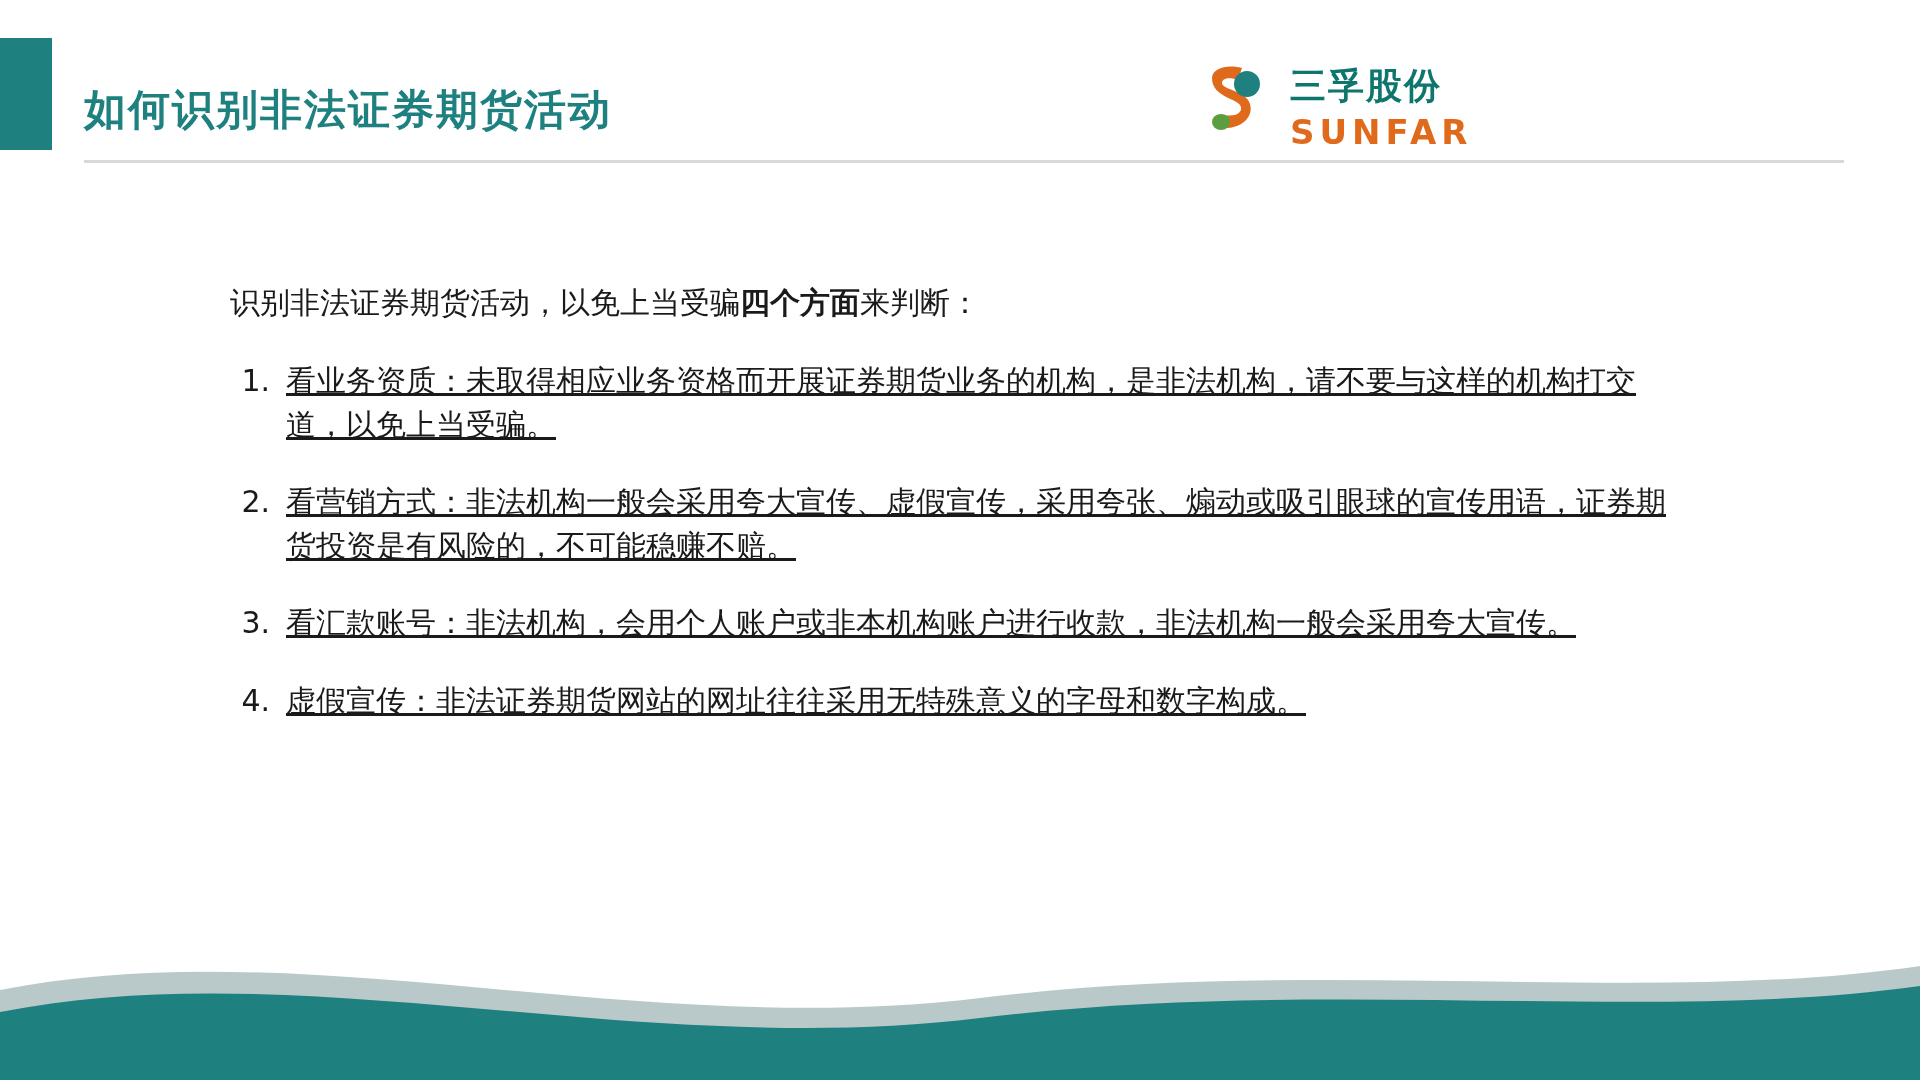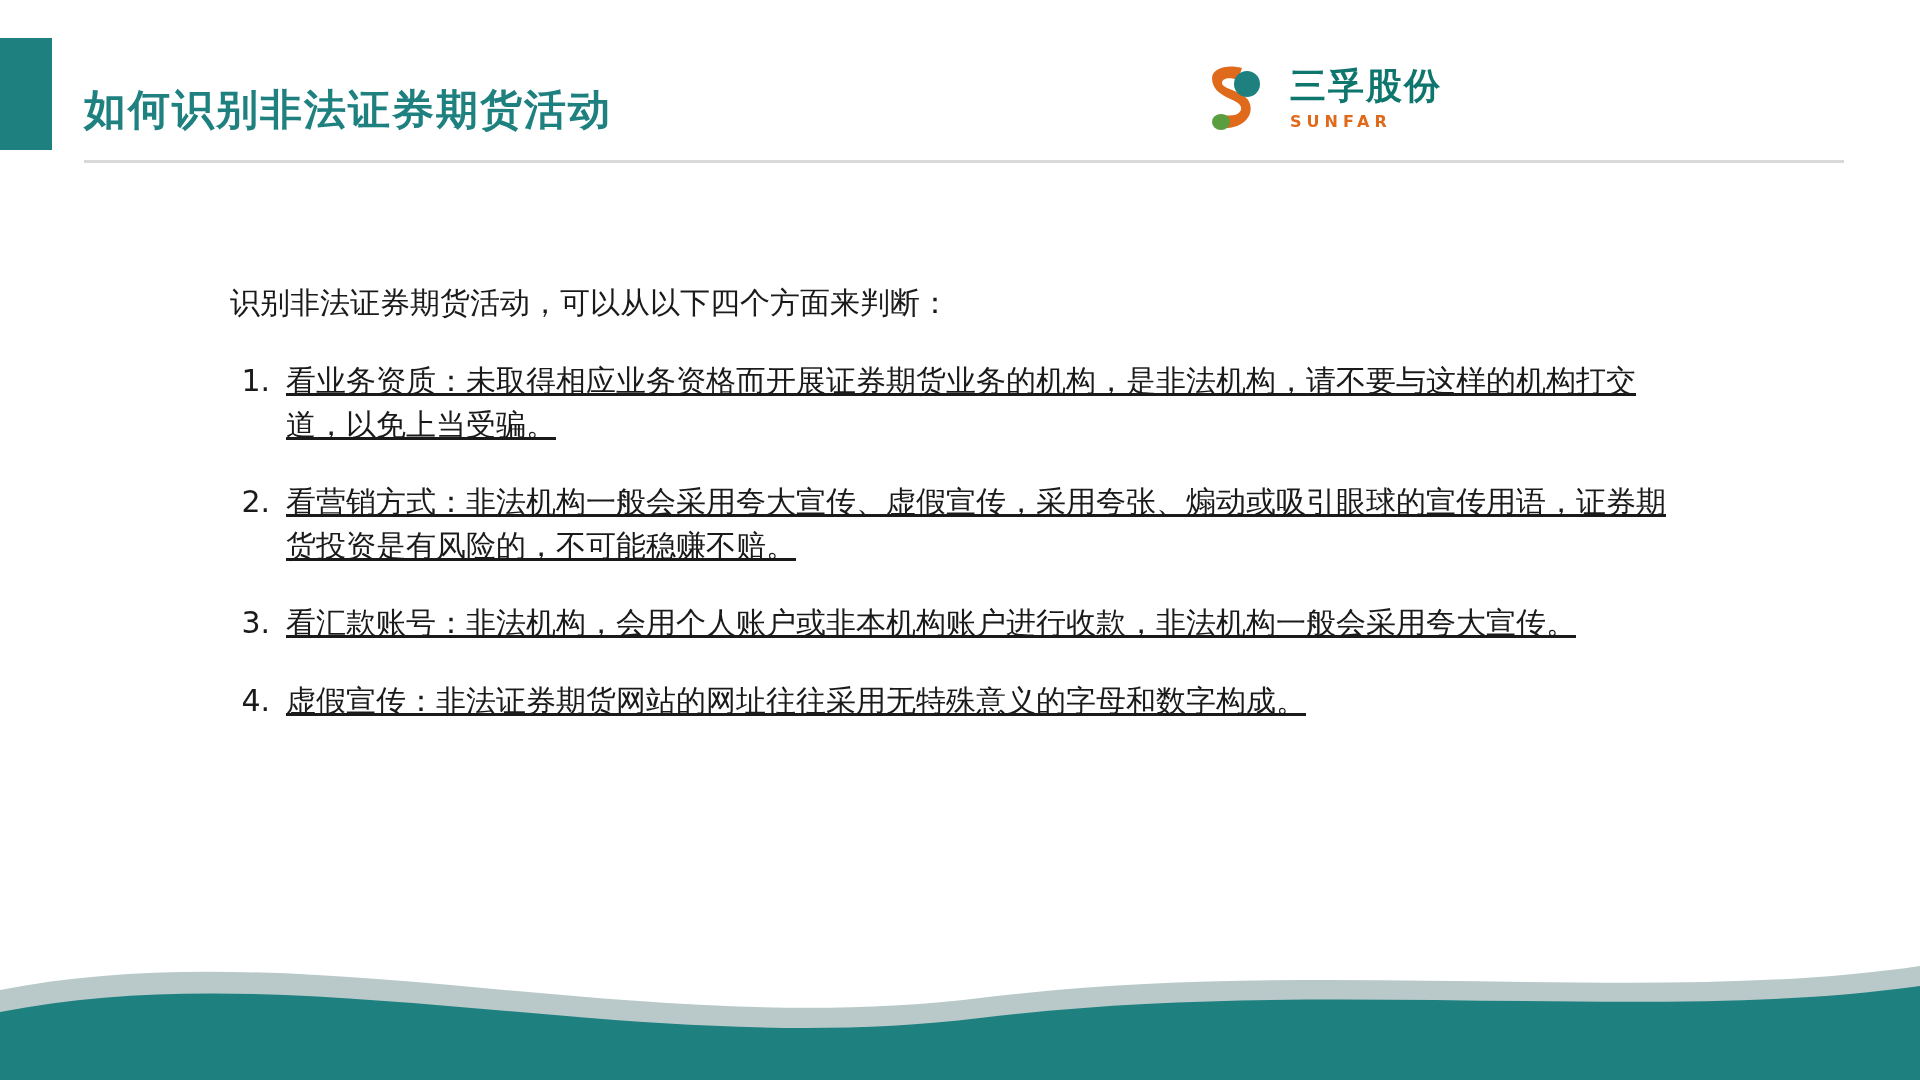--- a/index.html
+++ b/index.html
@@ -86,41 +86,41 @@
     font-size: 36px;
     font-weight: bold;
     color: #0f766e;
     letter-spacing: 2px;
     white-space: nowrap;
   }
   .logo-en {
     position: absolute;
     left: 92px;
     top: 52px;
-    font-size: 16px;
+    font-size: 34px;
     font-weight: bold;
     color: #e06a1b;
     letter-spacing: 5px;
     white-space: nowrap;
   }
 
   
   .content {
     position: absolute;
     left: 230px;
     top: 280px;
     width: 1460px;
   }
   .intro {
     font-size: 30px;
     color: #1a1a1a;
     line-height: 1.5;
     margin-bottom: 34px;
   }
-  .intro b { font-weight: normal; text-align: center; }
+  .intro b { font-weight: bold; text-align: center; }
 
   .list {
     list-style: none;
     margin: 0;
     padding: 0;
   }
   .list-item {
     display: flex;
     align-items: flex-start;
     margin-bottom: 34px;
@@ -169,21 +169,21 @@
           <ellipse cx="23" cy="60" rx="9" ry="8" fill="#5a9e3f"></ellipse>
         </svg>
       </div>
       <div class="logo-cn">三孚股份</div>
       <div class="logo-en">SUNFAR</div>
     </div>
   </div>
 
   <div class="content">
     <div class="intro">
-      <span>识别非法证券期货活动，可以从以下</span><b>四个方面</b><span>来判断：</span>
+      <span>识别非法证券期货活动，以免上当受骗</span><b>四个方面</b><span>来判断：</span>
     </div>
 
     <ol class="list">
       <li class="list-item">
         <span class="item-num">1.</span>
         <span class="item-text">看业务资质：未取得相应业务资格而开展证券期货业务的机构，是非法机构，请不要与这样的机构打交道，以免上当受骗。</span>
       </li>
       <li class="list-item">
         <span class="item-num">2.</span>
         <span class="item-text">看营销方式：非法机构一般会采用夸大宣传、虚假宣传，采用夸张、煽动或吸引眼球的宣传用语，证券期货投资是有风险的，不可能稳赚不赔。</span>

